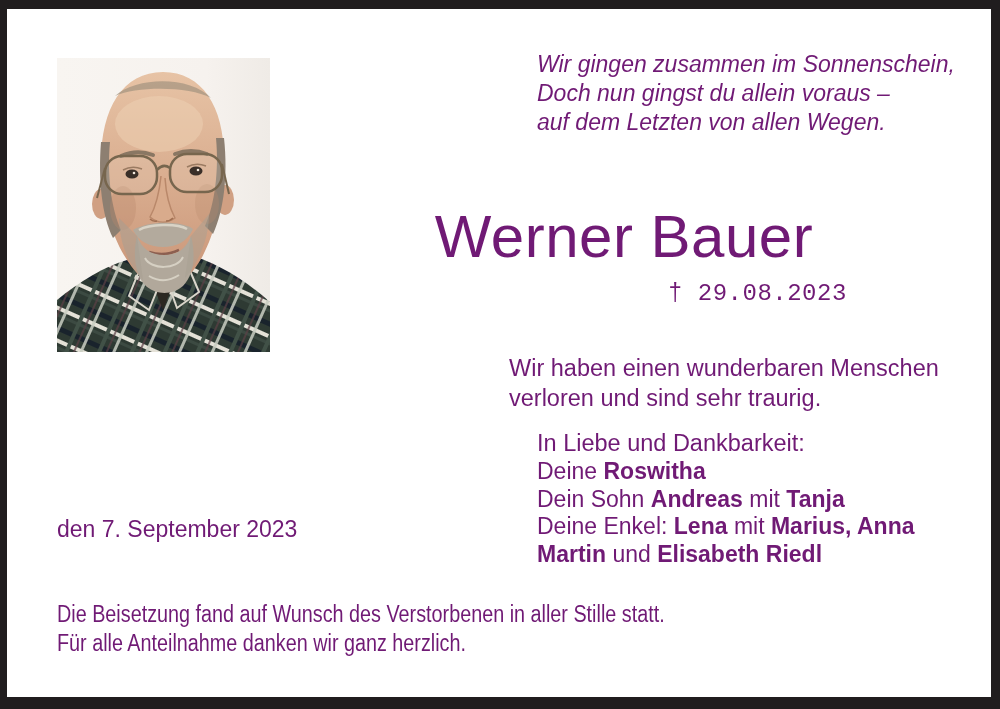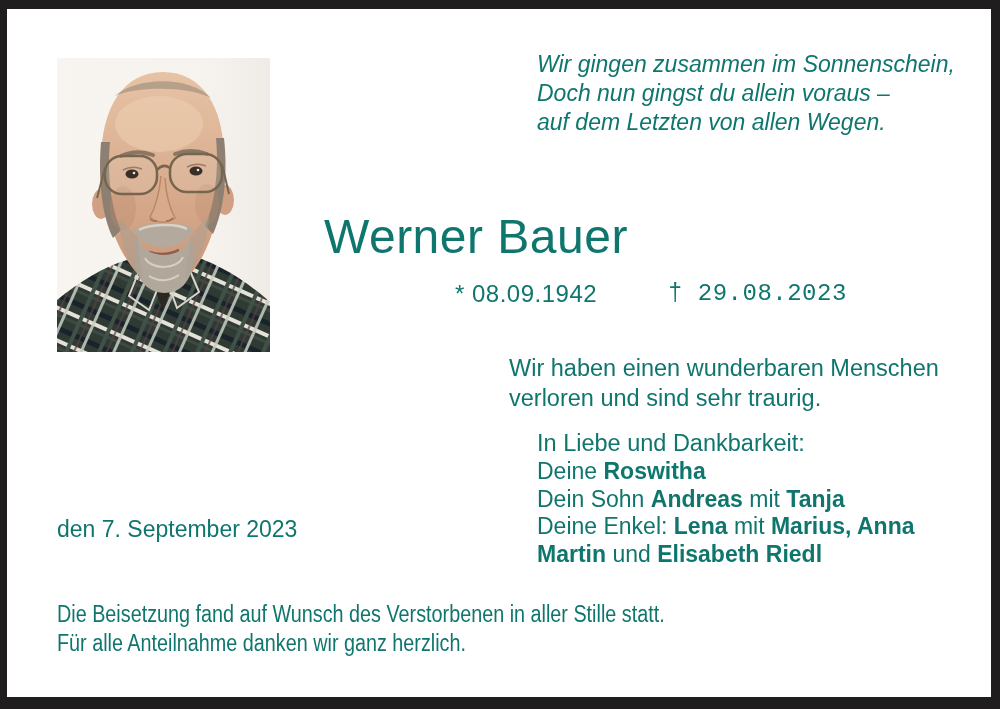--- a/index.html
+++ b/index.html
@@ -12,40 +12,41 @@
     position: relative;
     width: 1000px; height: 709px;
     background: #201d1e;
     overflow: hidden;
   }
   .card {
     position: absolute;
     left: 7px; top: 9px;
     width: 984px; height: 688px;
     background: #ffffff;
-    color: #0f766e;
+    color: #701a75;
   }
   .card > div { position: absolute; }
 
   .photo {
     left: 50px; top: 49px;
     width: 213px; height: 294px;
     overflow: hidden;
   }
   .photo svg { display: block; width: 213px; height: 294px; }
 
   .poem {
     left: 530px; top: 41px;
     font-size: 23px; font-style: italic;
     line-height: 29px;
     white-space: nowrap;
   }
   .name {
     left: 317px; top: 197px; width: 600px;
-    font-size: 48px; line-height: 62px;
+    text-align: center;
+    font-size: 60px; line-height: 62px;
     letter-spacing: 0.5px;
     white-space: nowrap;
     font-weight: 400;
   }
   .birth, .death {
     top: 273px;
     font-size: 24px; line-height: 24px;
     letter-spacing: 0.5px;
     white-space: nowrap;
   }
@@ -173,21 +174,20 @@
       </svg>
     </div>
 
     <div class="poem">
         <div>Wir gingen zusammen im Sonnenschein,</div>
         <div>Doch nun gingst du allein voraus –</div>
         <div>auf dem Letzten von allen Wegen.</div>
       </div>
 
     <div class="name">Werner Bauer</div>
-    <div class="birth">* 08.09.1942</div>
     <div class="death">† 29.08.2023</div>
 
     <div class="tribute">
         <div>Wir haben einen wunderbaren Menschen</div>
         <div>verloren und sind sehr traurig.</div>
       </div>
     <div class="intro">In Liebe und Dankbarkeit:</div>
     <div class="family">
         <div><span>Deine </span><b>Roswitha</b></div>
         <div><span>Dein Sohn </span><b>Andreas</b><span> mit </span><b>Tanja</b></div>

